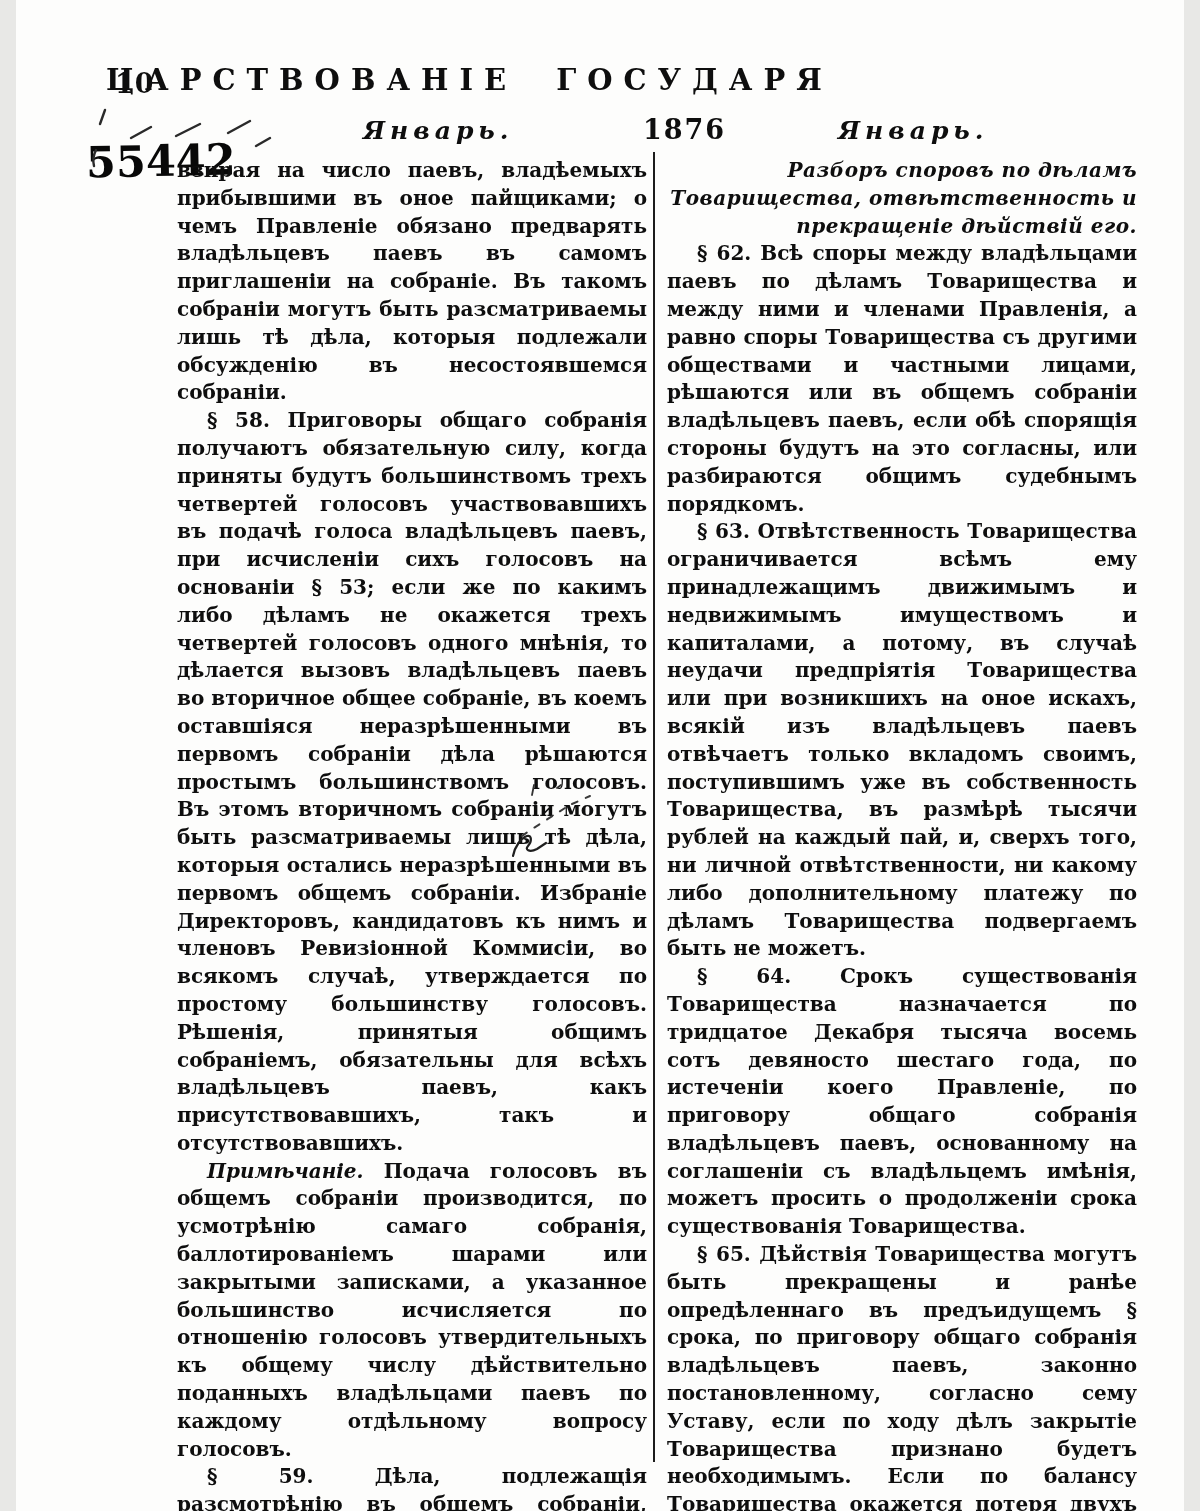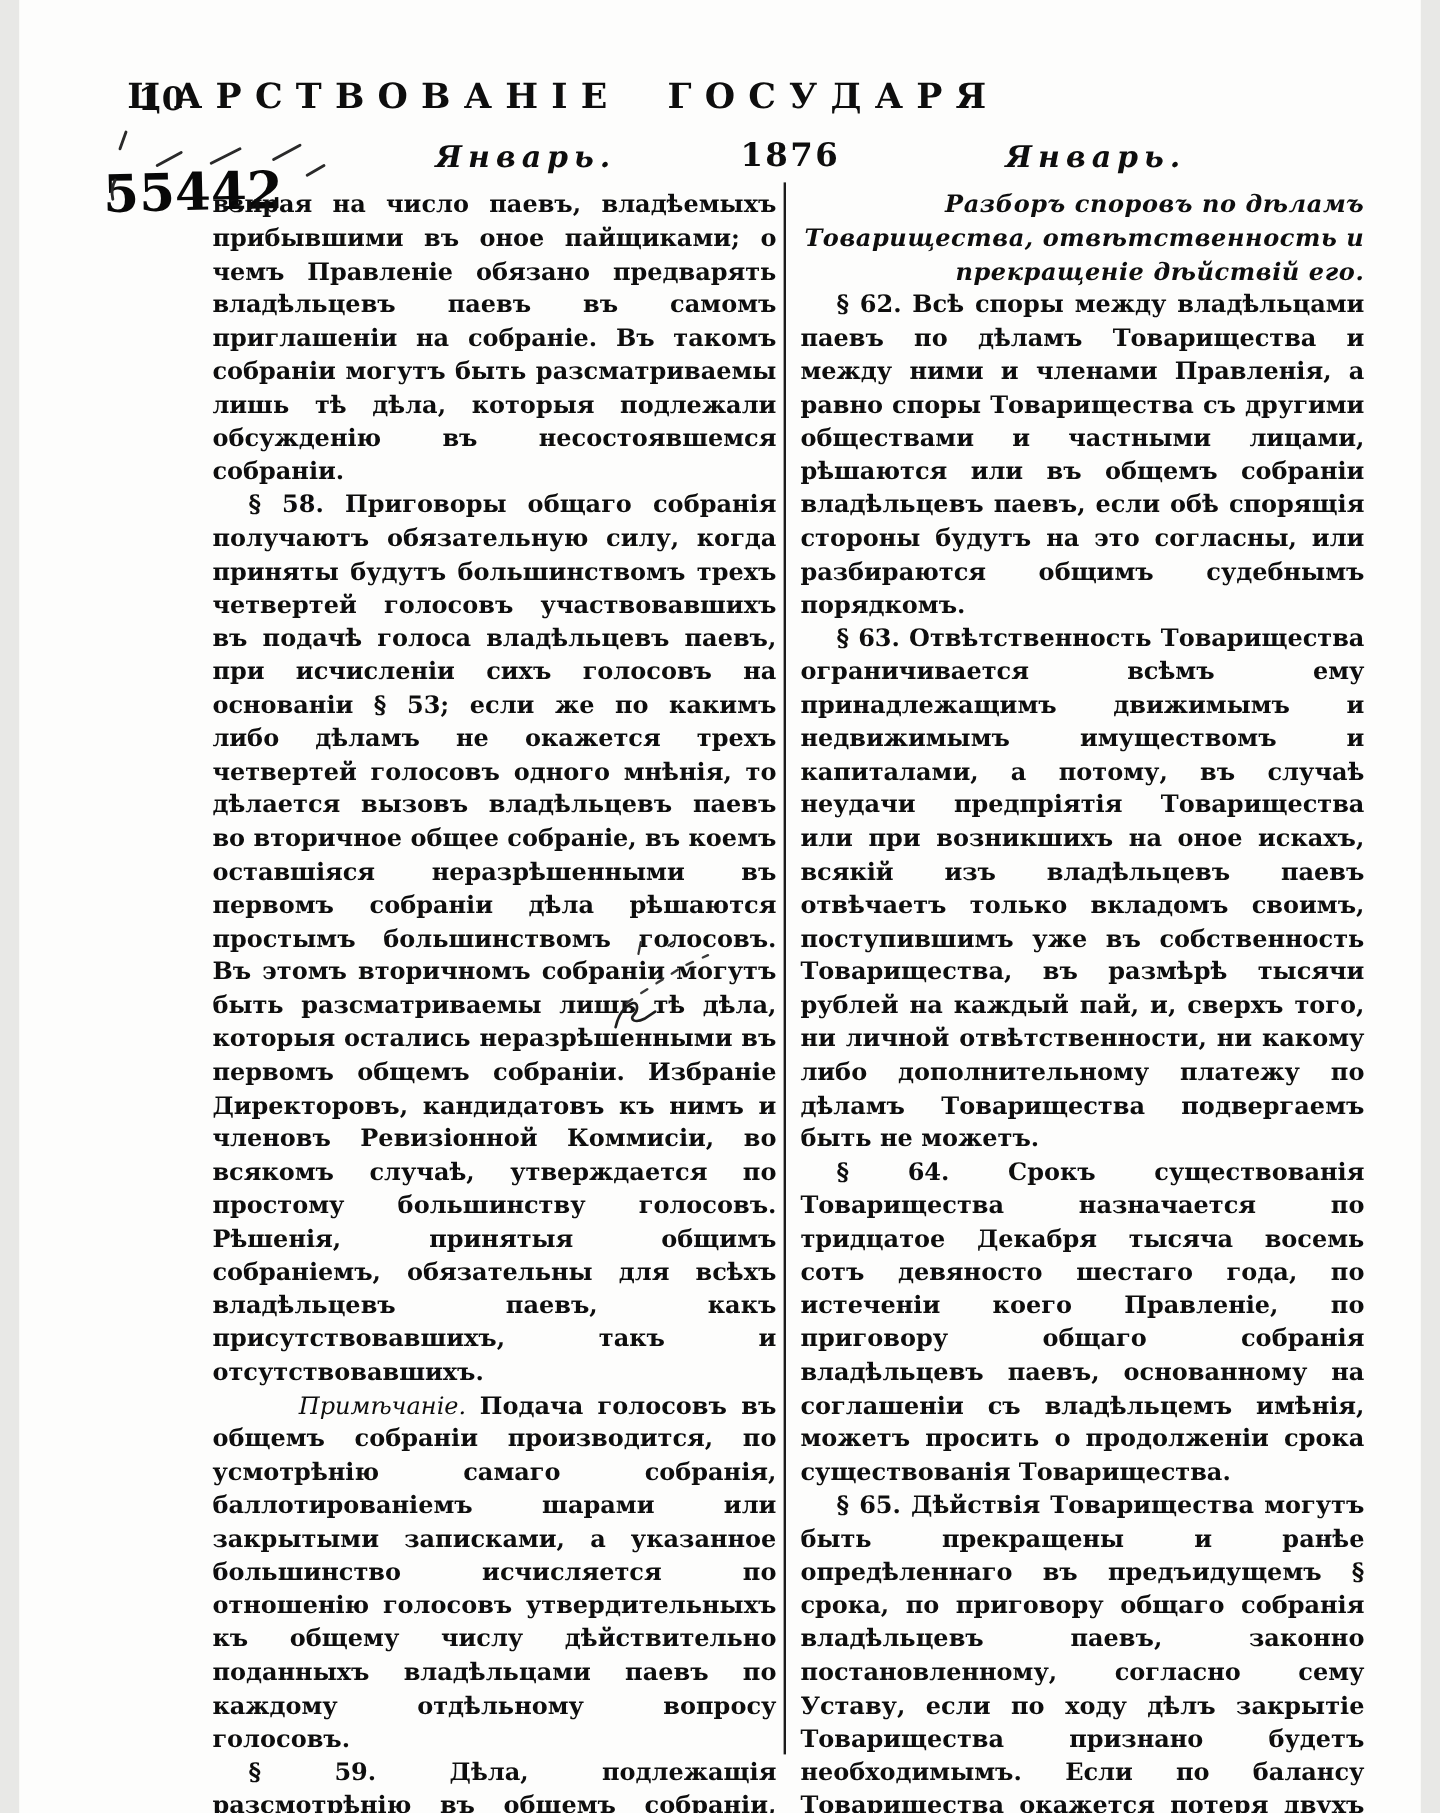--- a/index.html
+++ b/index.html
@@ -24,21 +24,21 @@
     white-space:nowrap;
   }
   .subheader-month {
     position:absolute; top:116px;
     font-size:25px; font-weight:bold; font-style:italic;
     letter-spacing:5px;
   }
   .subheader-month.left  { left:347px; }
   .subheader-month.right { left:822px; }
   .subheader-year {
-    position:absolute; left:601px; top:114px;
+    position:absolute; left:627px; top:114px;
     font-size:27px; font-weight:bold; letter-spacing:2px;
   }
   
   .stamp {
     position:absolute; left:70px; top:136px;
     font-size:43px; font-weight:bold; letter-spacing:0px;
     transform:rotate(-1.2deg);
     color:#080808;
   }
   
@@ -50,21 +50,21 @@
   }
   #col-left  { left:161px; }
   #col-right { left:651px; }
   .col p { margin:0; text-indent:30px; }
   .col p.continuation { text-indent:0; }
   .col p.heading {
     text-indent:0; text-align:right;
     font-style:italic;
     letter-spacing:0.5px;
   }
-  .lead { font-style:italic; font-weight:normal;margin-left:42px; }
+  .lead { font-style:italic; font-weight:bold; }
   .divider {
     position:absolute; left:637px; top:152px;
     width:2px; height:1310px; background:#1c1c1c;
   }
   
   .pencil-overlay {
     position:absolute; left:0; top:0;
     pointer-events:none;
   }
 </style>

